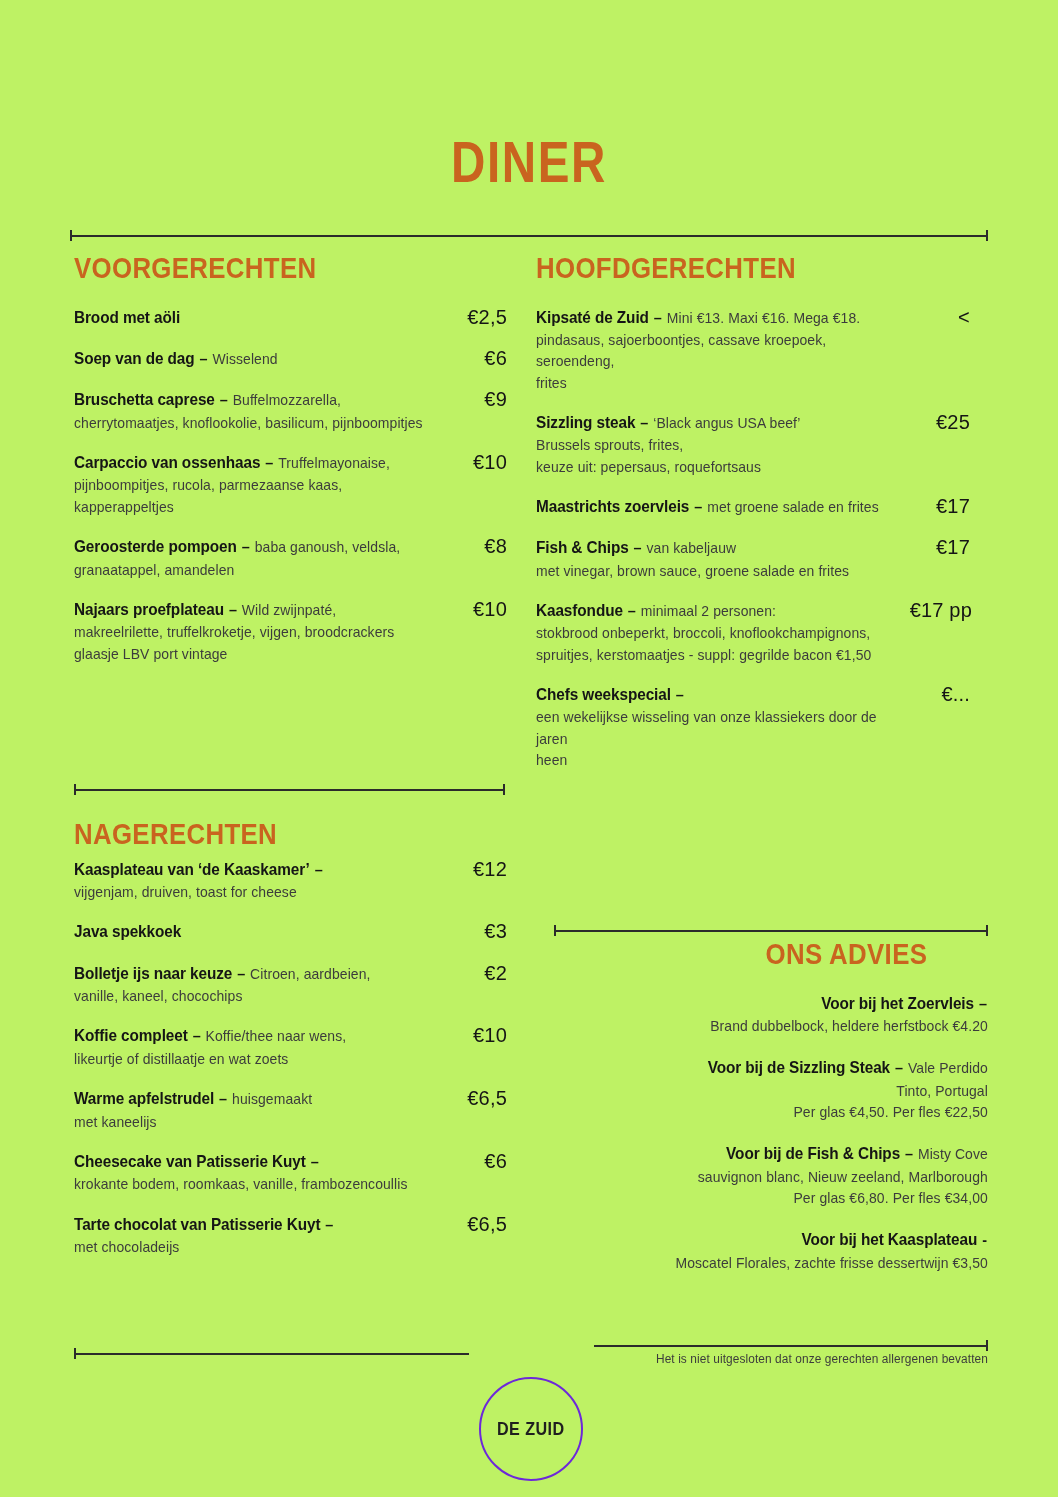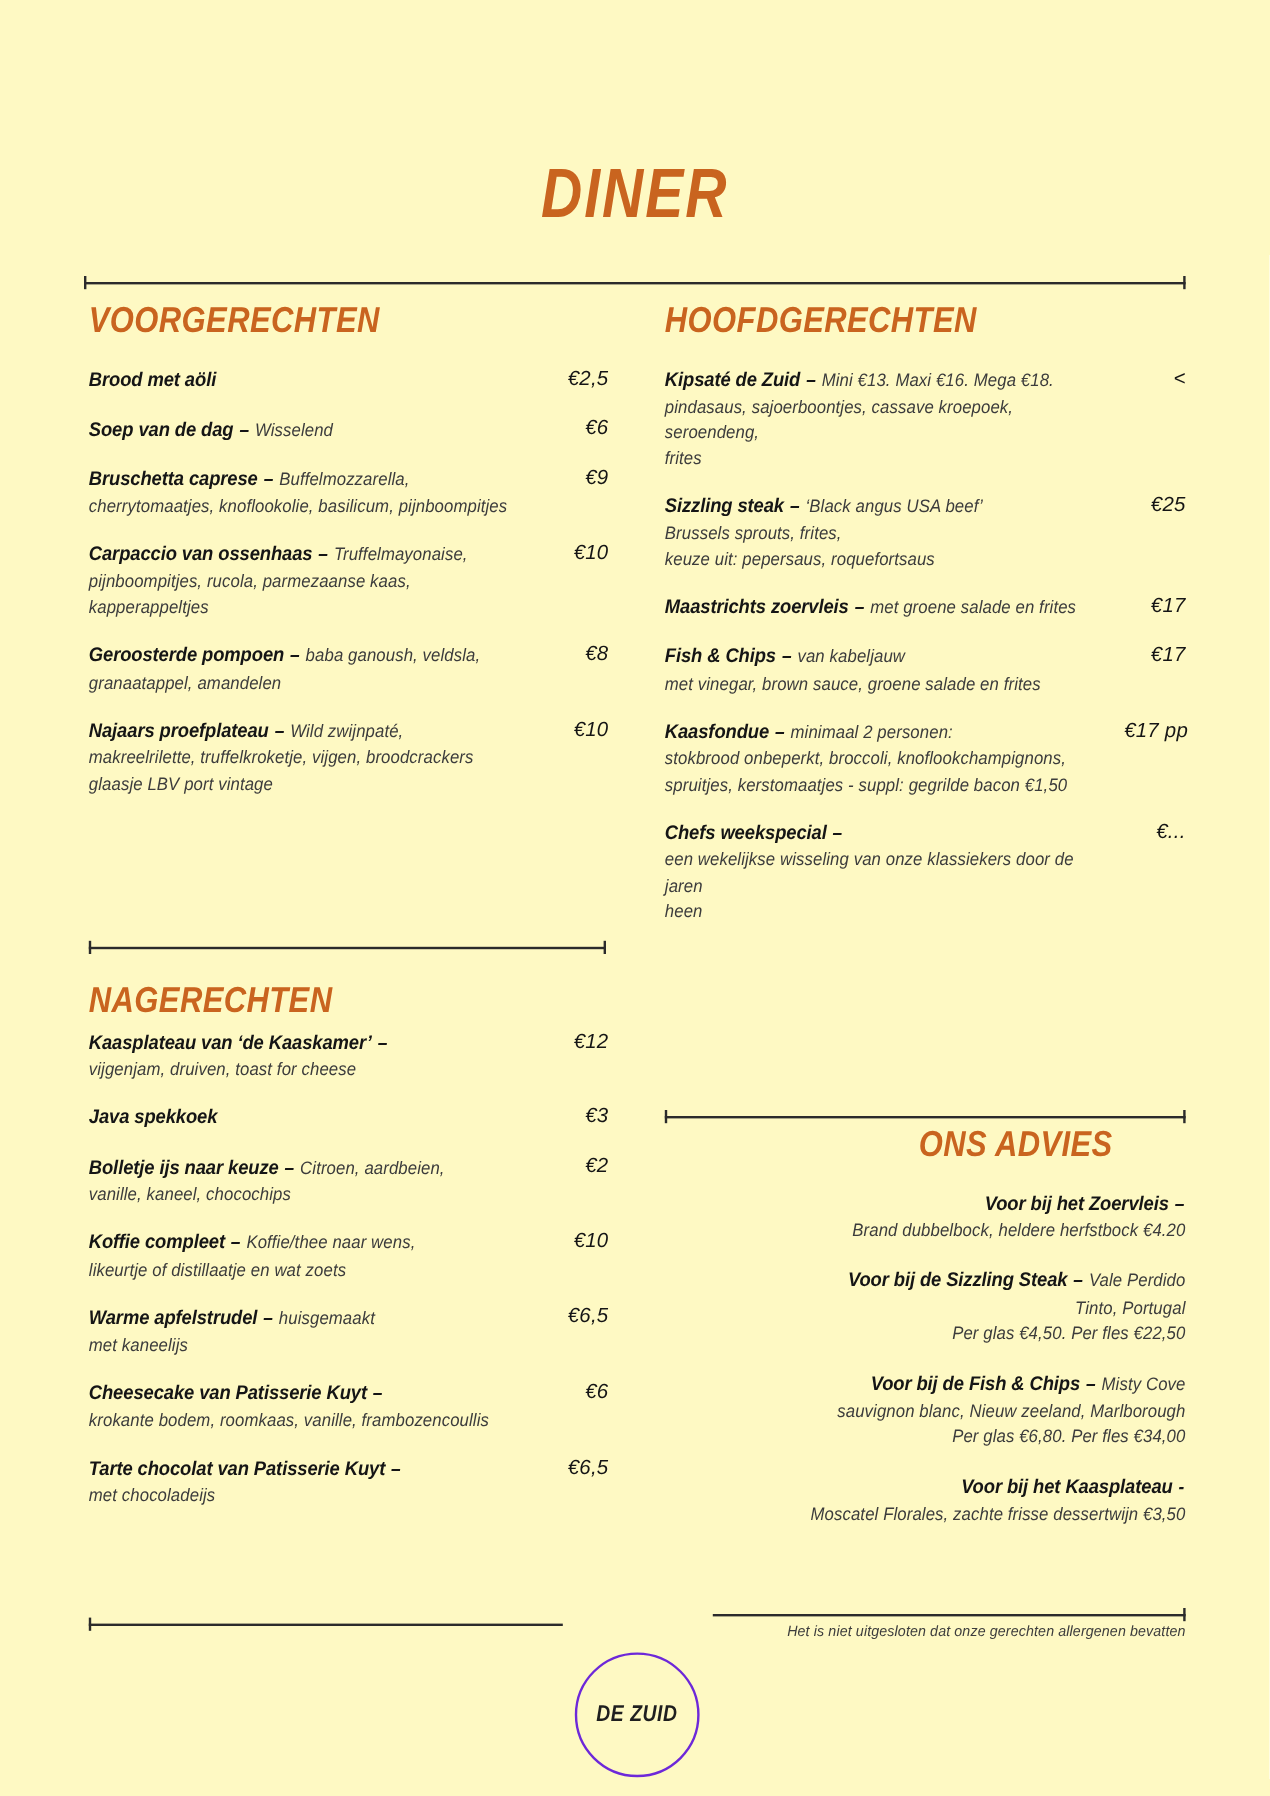--- a/index.html
+++ b/index.html
@@ -8,24 +8,23 @@
     background: #ffffff;
   }
   body {
     font-family: "Liberation Sans", sans-serif;
     color: #1a1a1a;
   }
   .page {
     position: relative;
     width: 1058px;
     height: 1497px;
-    background: #fef9c3;
+    background: #bef264;
     overflow: hidden;
     box-sizing: border-box;
-    font-style: italic;
   }
 
   
   .doc-title {
     position: absolute;
     left: 0;
     top: 133px;
     width: 1058px;
     text-align: center;
     font-family: "Liberation Sans Narrow", "Liberation Sans", sans-serif;
@@ -66,21 +65,21 @@
   .rule-right { left: 554px; top: 925px; width: 434px; }
   .rule-foot-l{ left: 74px;  top: 1348px; width: 395px; }
   .rule-foot-r{ left: 594px; top: 1340px; width: 394px; }
 
   
   .col {
     position: absolute;
     box-sizing: border-box;
   }
   .col-left  { left: 74px;  top: 252px; width: 433px; }
-  .col-right { left: 554px; top: 252px; width: 434px; }
+  .col-right { left: 536px; top: 252px; width: 434px; }
 
   .section-head {
     font-family: "Liberation Sans Narrow", "Liberation Sans", sans-serif;
     font-weight: 700;
     font-size: 30px;
     letter-spacing: 0.4px;
     color: #c9641f;
     line-height: 1.05;
     transform: scaleX(0.86);
     transform-origin: left top;
@@ -127,21 +126,21 @@
     line-height: 1.42;
     letter-spacing: 0.1px;
     transform: scaleX(0.93);
     transform-origin: left top;
     width: 107.5%;
   }
   .item-price {
     position: absolute;
     right: 0;
     top: 0;
-    font-size: 17px;
+    font-size: 20px;
     color: #151515;
     white-space: nowrap;
     letter-spacing: 0.2px;
   }
   .item-price.wide { right: -2px; }
 
   
   .advice { margin-top: 22px; }
   .advice-item { margin-bottom: 20px; }
   .advice-item:last-child { margin-bottom: 0; }

